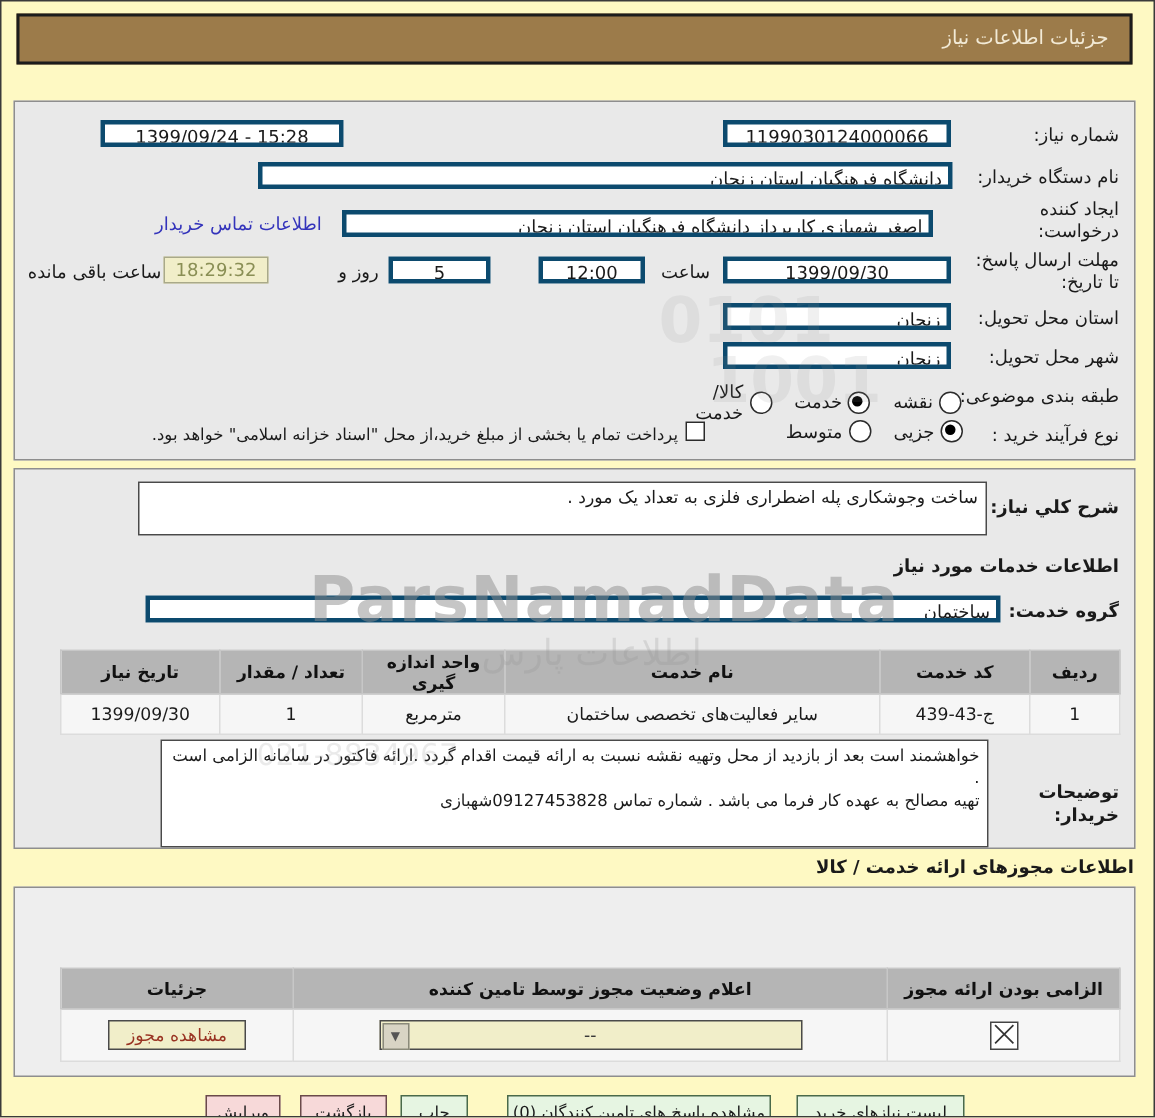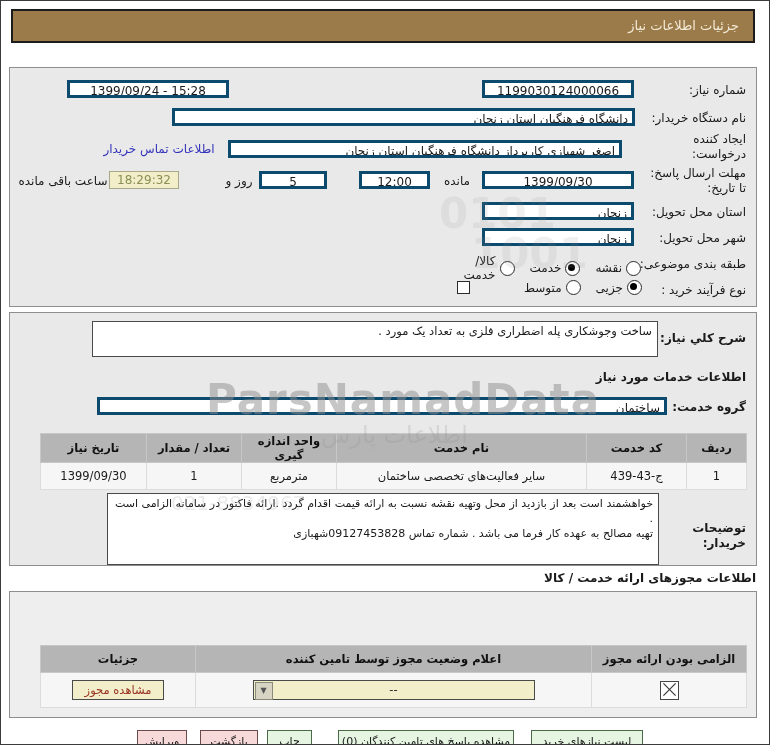--- a/index.html
+++ b/index.html
@@ -1,17 +1,17 @@
 <!DOCTYPE html>
 <html lang="fa" dir="rtl"><head>
 <meta charset="utf-8">
 <style>
   html,body{margin:0;padding:0;}
   body{font-family:"DejaVu Sans",sans-serif;background:#bfbfbf;}
-  #screen{position:relative;width:770px;height:745px;background:#ffffff;overflow:hidden;
+  #screen{position:relative;width:770px;height:745px;background:#fef9c3;overflow:hidden;
           border:1px solid #3a3a3a;box-sizing:border-box;direction:rtl;font-size:12px;color:#1a1a1a;}
   .abs{position:absolute;}
   
   #titlebar{left:10px;top:8px;width:744px;height:34px;background:#9c7b4a;border:2px solid #1c1c1c;
             box-sizing:border-box;color:#f2ead6;font-size:13px;line-height:30px;padding-right:14px;}
   
   .panel{background:#e9e9e9;border:1px solid #8e8e8e;box-sizing:border-box;}
   #panel1{left:8px;top:66px;width:748px;height:240px;}
   #panel2{left:8px;top:311px;width:748px;height:254px;}
   #panel3{left:8px;top:590px;width:748px;height:127px;}
@@ -81,21 +81,21 @@
 
     <div class="lbl-col lbl" style="top:43px;width:130px;">نام دستگاه خریدار:</div>
     <div class="box right" style="left:162px;top:40px;width:463px;">دانشگاه فرهنگیان استان زنجان</div>
 
     <div class="lbl-col lbl" style="top:64px;width:90px;">ایجاد کننده درخواست:</div>
     <div class="box right" style="left:218px;top:72px;width:394px;">اصغر شهبازی  کارپرداز  دانشگاه فرهنگیان استان زنجان</div>
     <div class="abs link" style="left:87px;top:74px;width:124px;">اطلاعات تماس خریدار</div>
 
     <div class="lbl-col lbl" style="top:98px;width:105px;">مهلت ارسال پاسخ: تا تاریخ:</div>
     <div class="box center ltr" style="left:472px;top:103px;width:152px;">1399/09/30</div>
-    <div class="abs lbl" style="left:427px;top:106px;width:40px;text-align:center;">مانده</div>
+    <div class="abs lbl" style="left:427px;top:106px;width:40px;text-align:center;">ساعت</div>
     <div class="box center ltr" style="left:349px;top:103px;width:71px;">12:00</div>
     <div class="box center" style="left:249px;top:103px;width:68px;">5</div>
     <div class="abs lbl" style="left:212px;top:106px;width:34px;text-align:center;">روز و</div>
     <div class="box center cream ltr" style="left:99px;top:103px;width:70px;">18:29:32</div>
     <div class="abs lbl" style="left:8px;top:106px;width:90px;text-align:center;">ساعت باقی مانده</div>
 
     <div class="lbl-col lbl" style="top:137px;width:125px;">استان محل تحویل:</div>
     <div class="box right" style="left:472px;top:134px;width:152px;">زنجان</div>
 
     <div class="lbl-col lbl" style="top:163px;width:125px;">شهر محل تحویل:</div>
@@ -122,20 +122,21 @@
       <span class="ritem">
         <span class="radio checked"></span>
         <span class="lbl">جزیی</span>
       </span>
       <span class="ritem">
         <span class="radio"></span>
         <span class="lbl">متوسط</span>
       </span>
     </div>
     <div class="chk" style="left:447px;top:213px;"></div>
+    <div class="abs lbl" style="left:80px;top:215px;width:362px;text-align:right;font-size:11px;white-space:nowrap;">پرداخت تمام یا بخشی از مبلغ خرید،از محل "اسناد خزانه اسلامی" خواهد بود.</div>
   </div>
 
   <div id="panel2" class="abs panel">
 
     <div class="lbl-col lbl b" style="top:18px;width:95px;">شرح کلي نیاز:</div>
     <div class="area" style="left:82px;top:8px;width:566px;height:36px;">ساخت وجوشکاری پله اضطراری فلزی به تعداد یک مورد .</div>
 
     <div class="lbl-col lbl b" style="top:57px;width:220px;">اطلاعات خدمات مورد نیاز</div>
 
     <div class="lbl-col lbl b" style="top:87px;width:90px;">گروه خدمت:</div>

